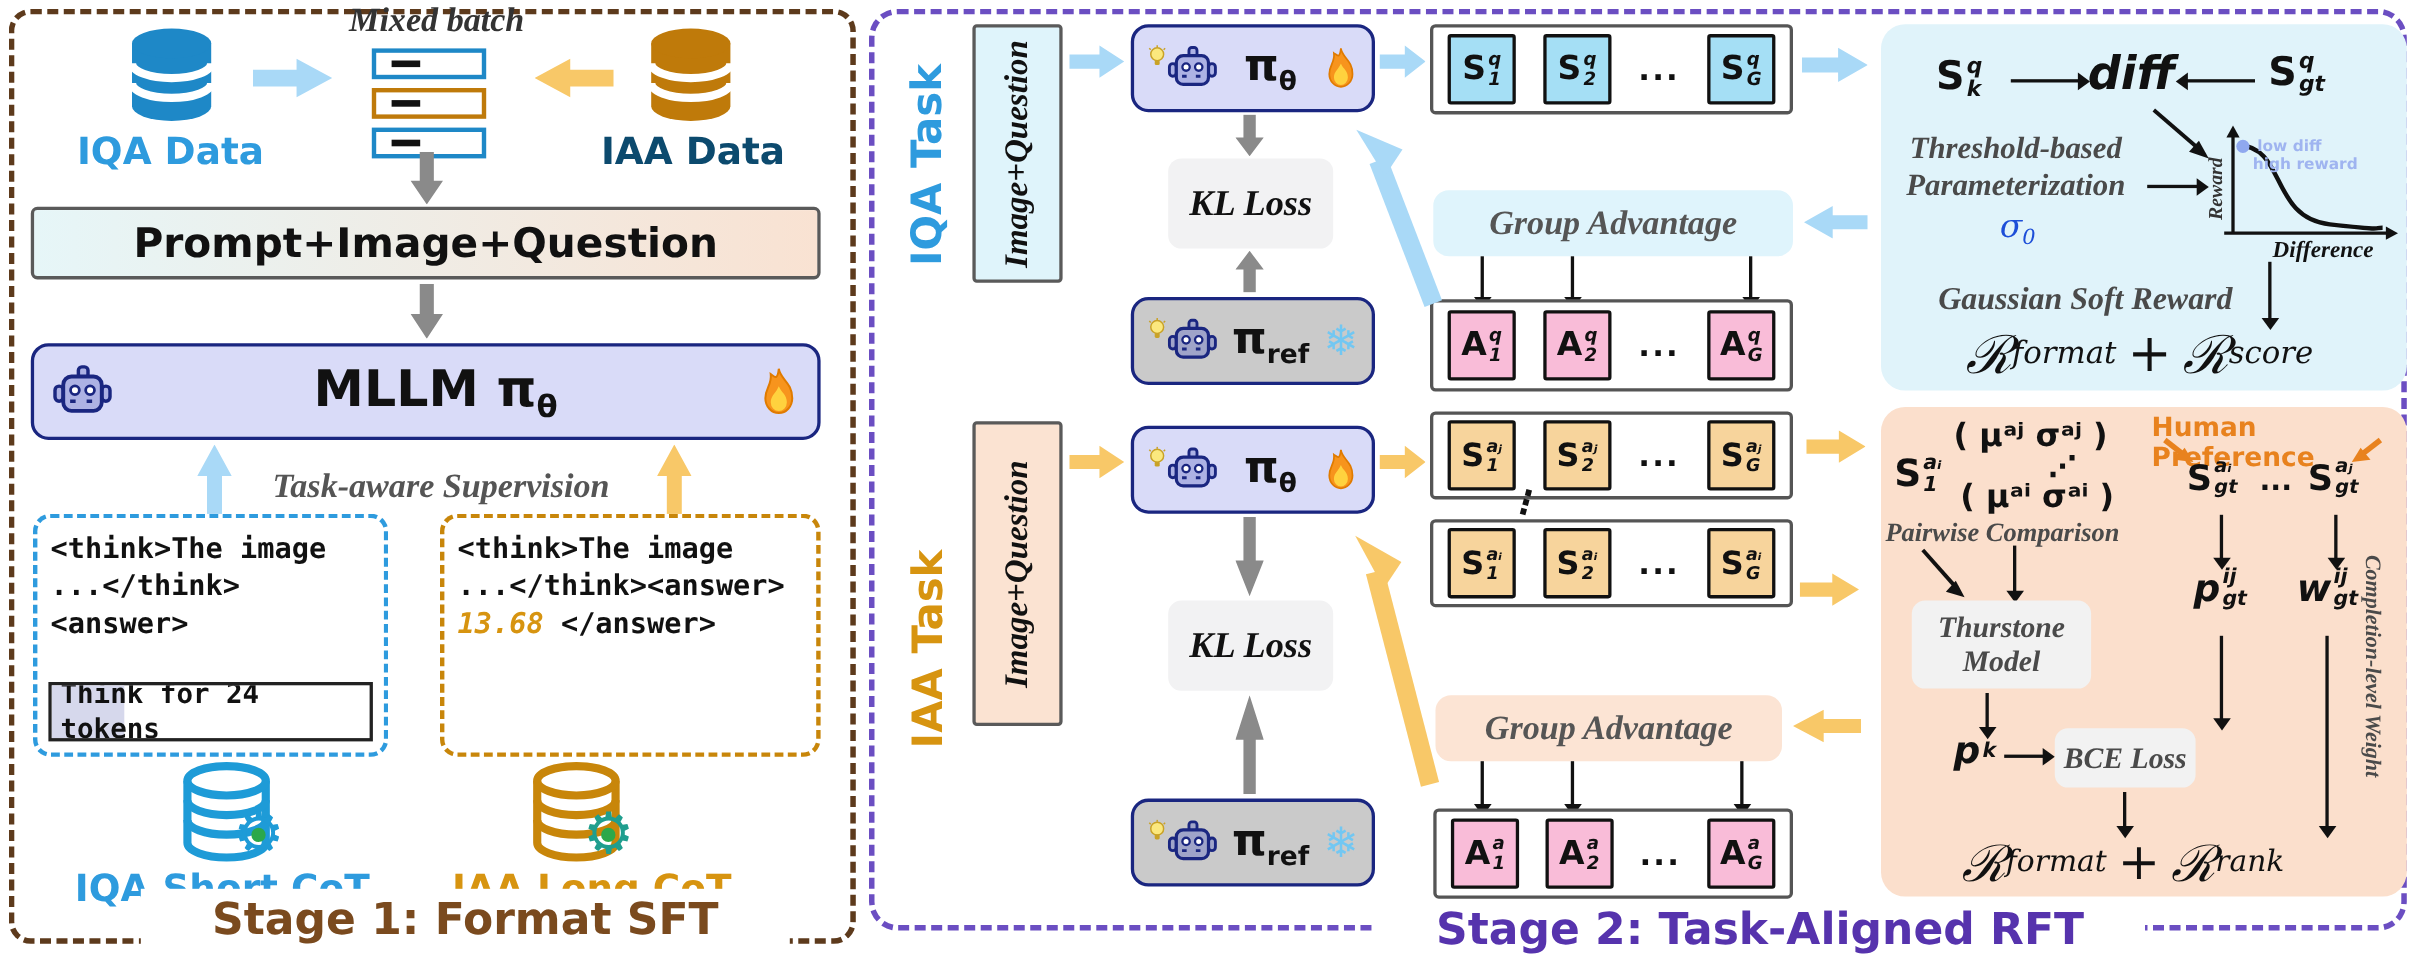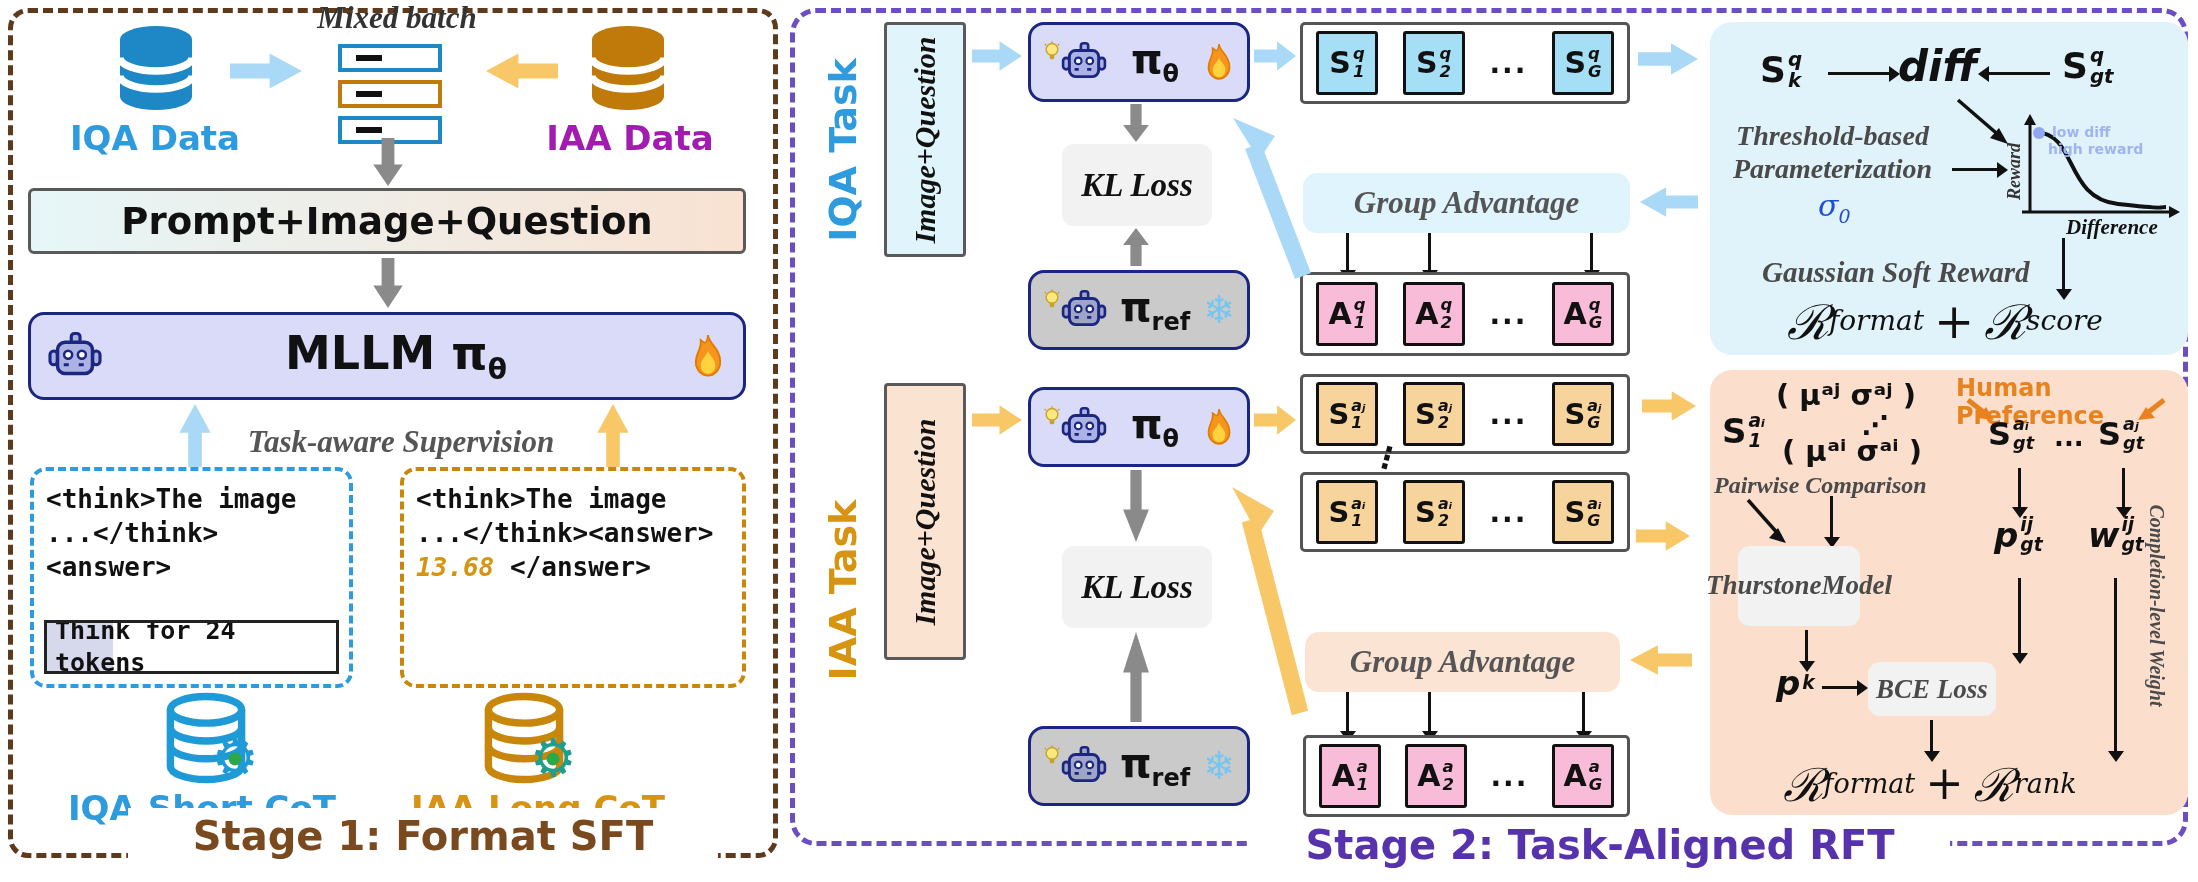--- a/index.html
+++ b/index.html
@@ -83,21 +83,21 @@
     <ellipse cx="32" cy="12" rx="24" ry="9" fill="#1E88C7"></ellipse>
     <path d="M8 24 a24 9 0 0 0 48 0 M8 36 a24 9 0 0 0 48 0" stroke="#fff" stroke-width="5" fill="none"></path>
   </svg>
   <div class="abs comic ctr" style="left:40px;top:118px;width:230px;font-size:34px;color:#2E9BDE">IQA Data</div>
 
   <svg class="abs" style="left:580px;top:20px" width="96" height="96" viewBox="0 0 64 62">
     <path d="M8 12 v38 a24 9 0 0 0 48 0 V12" fill="#BF7A0A"></path>
     <ellipse cx="32" cy="12" rx="24" ry="9" fill="#BF7A0A"></ellipse>
     <path d="M8 24 a24 9 0 0 0 48 0 M8 36 a24 9 0 0 0 48 0" stroke="#fff" stroke-width="5" fill="none"></path>
   </svg>
-  <div class="abs comic ctr" style="left:515px;top:118px;width:230px;font-size:34px;color:#a21caf">IAA Data</div>
+  <div class="abs comic ctr" style="left:515px;top:118px;width:230px;font-size:34px;color:#0c4a6e">IAA Data</div>
 
   <div class="abs ser ctr" style="left:262px;top:0px;width:270px;font-size:31px;color:#333">Mixed batch</div>
   <div class="abs" style="left:338px;top:44px;width:104px">
     <div style="height:20px;border:4px solid #1E88C7;background:#fff;position:relative;margin-bottom:8px">
         <i style="position:absolute;left:14px;top:7px;width:26px;height:6px;background:#111"></i>
       </div>
     <div style="height:20px;border:4px solid #BF7A0A;background:#fff;position:relative;margin-bottom:8px">
         <i style="position:absolute;left:14px;top:7px;width:26px;height:6px;background:#111"></i>
       </div>
     <div style="height:20px;border:4px solid #1E88C7;background:#fff;position:relative">
@@ -532,21 +532,21 @@
       </span>
     <span class="abs comic" style="left:66px;top:8px;font-size:29px">( μᵃʲ σᵃʲ )</span>
     <span class="abs comic" style="left:152px;top:40px;font-size:26px">⋰</span>
     <span class="abs comic" style="left:72px;top:64px;font-size:29px">( μᵃⁱ σᵃⁱ )</span>
     <div class="abs ser" style="left:4px;top:102px;font-size:24px">Pairwise Comparison</div>
     <svg class="abs" style="left:30px;top:126px" width="60" height="56" viewBox="0 0 60 56">
       <line x1="8" y1="4" x2="40" y2="40" stroke="#111" stroke-width="3.5"></line>
         <polygon points="46,47 29,42 38,32" fill="#111"></polygon>
     </svg>
     <div class="tarrow v" style="left:120px;top:126px;height:42px"></div>
-    <div class="abs graybox ser ctr" style="left:28px;top:176px;width:122px;height:80px;font-size:27px;flex-direction:row;line-height:1.15">
+    <div class="abs graybox ser ctr" style="left:28px;top:176px;width:163px;height:80px;font-size:27px;flex-direction:column;line-height:1.15">
       <span>Thurstone</span>
       <span>Model</span>
     </div>
     <div class="tarrow v" style="left:95px;top:260px;height:32px"></div>
     <span class="sym comic abs" style="left:66px;top:296px;font-size:34px;font-style:italic">
         <span>p</span>
         <span class="ss">
           <span class="sb">k</span>
         </span>
       </span>

